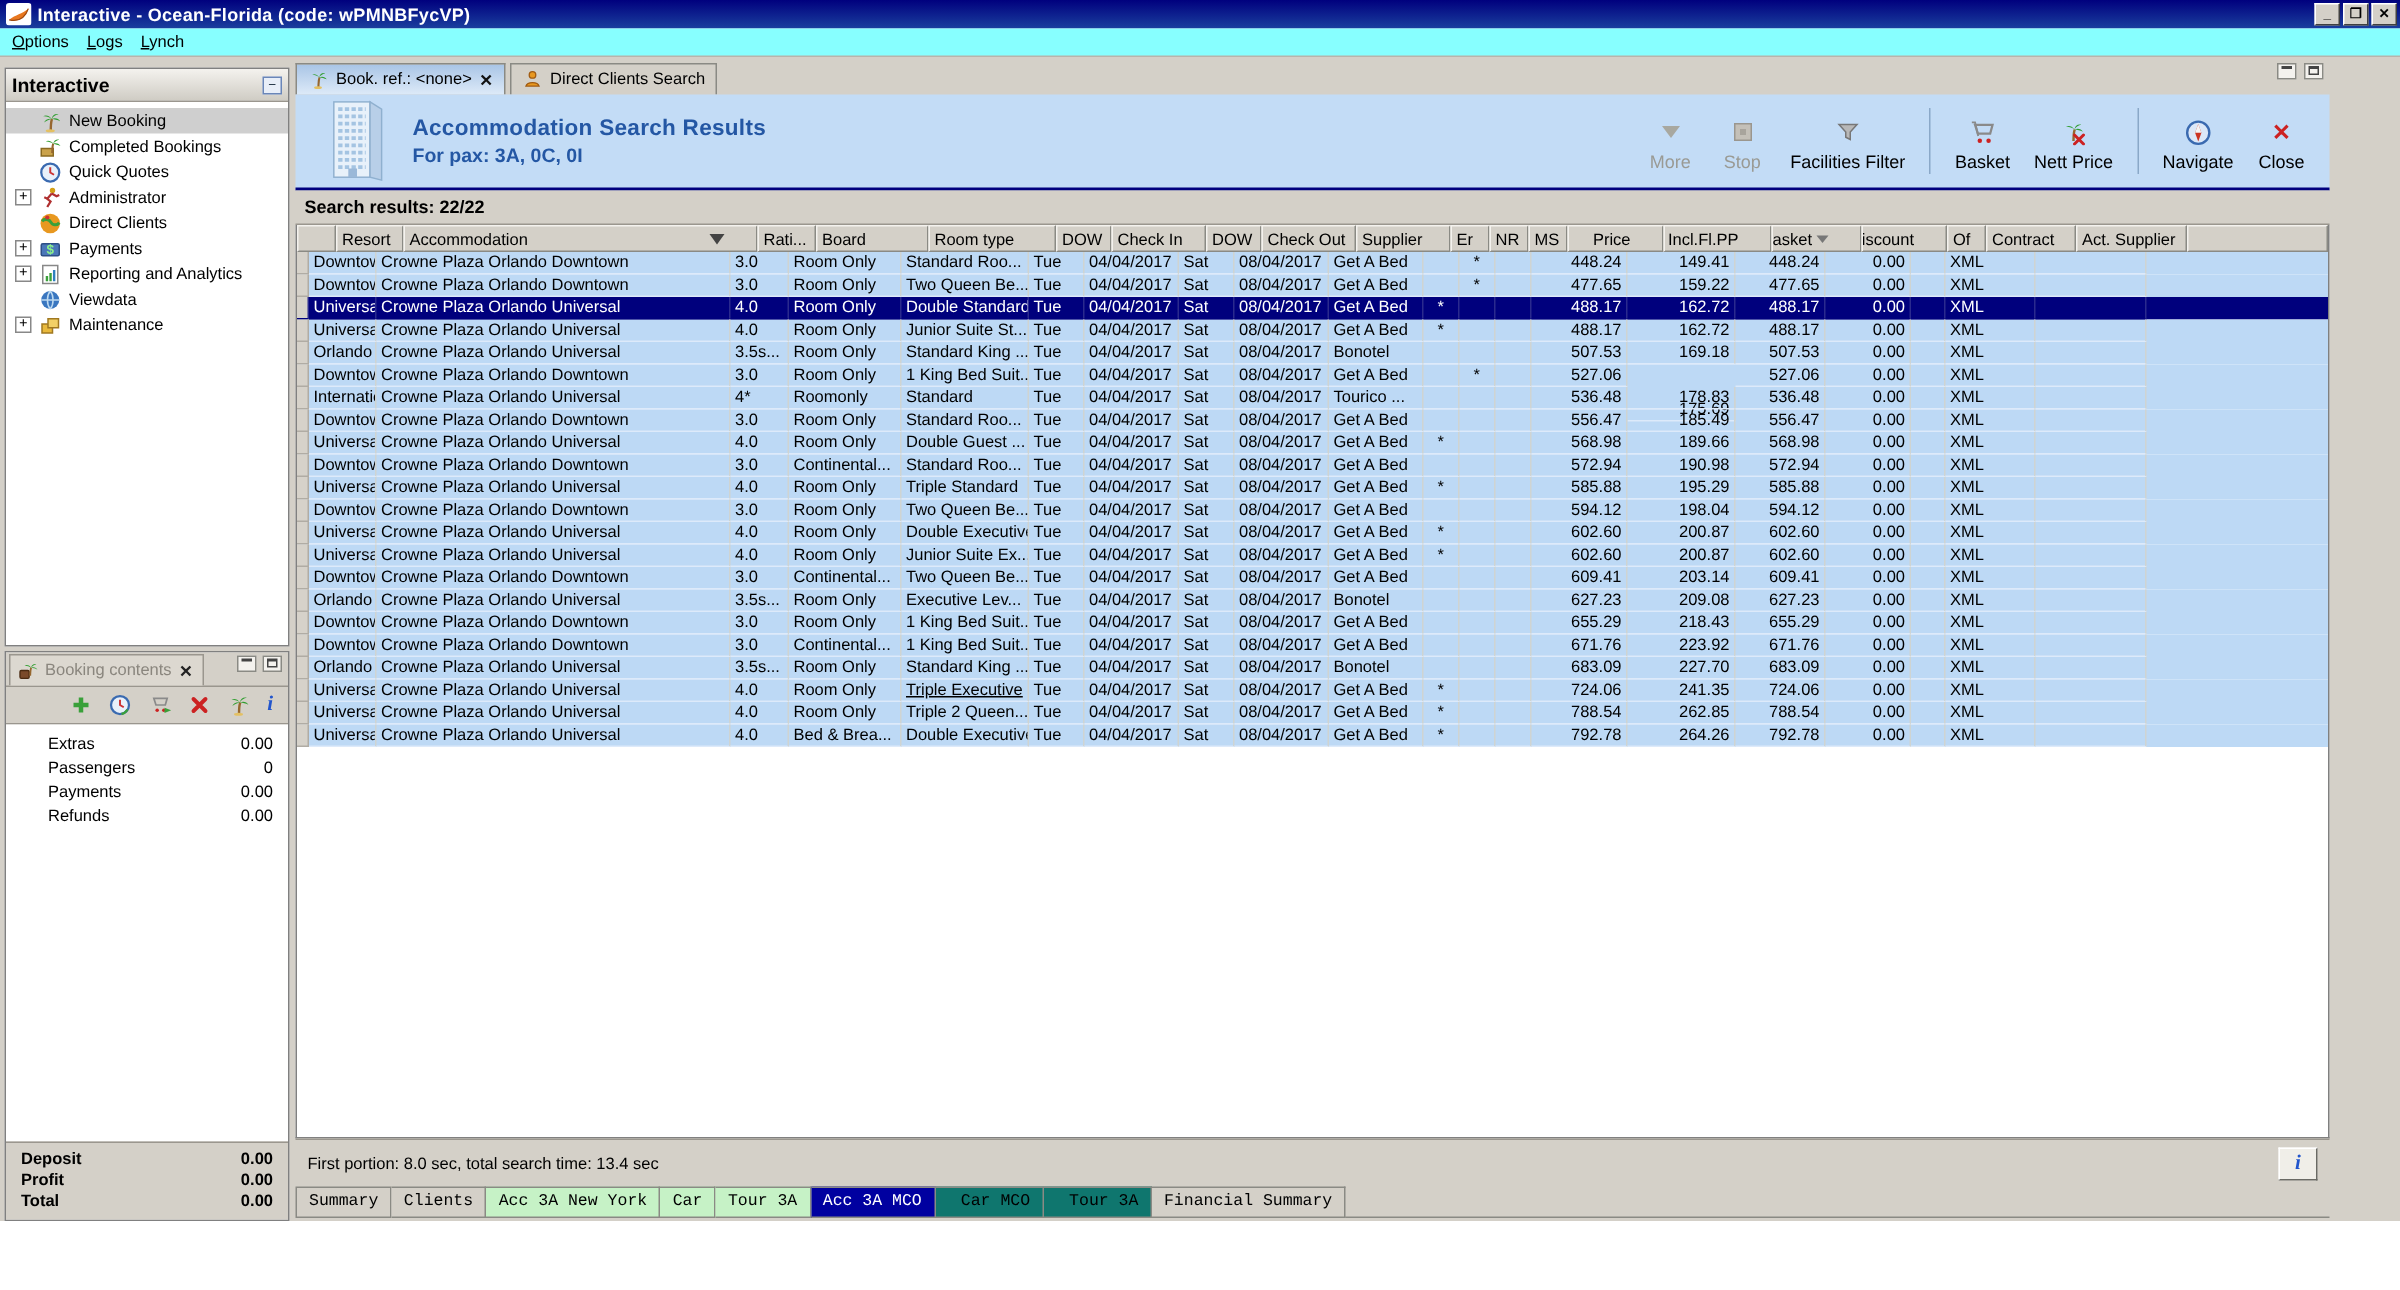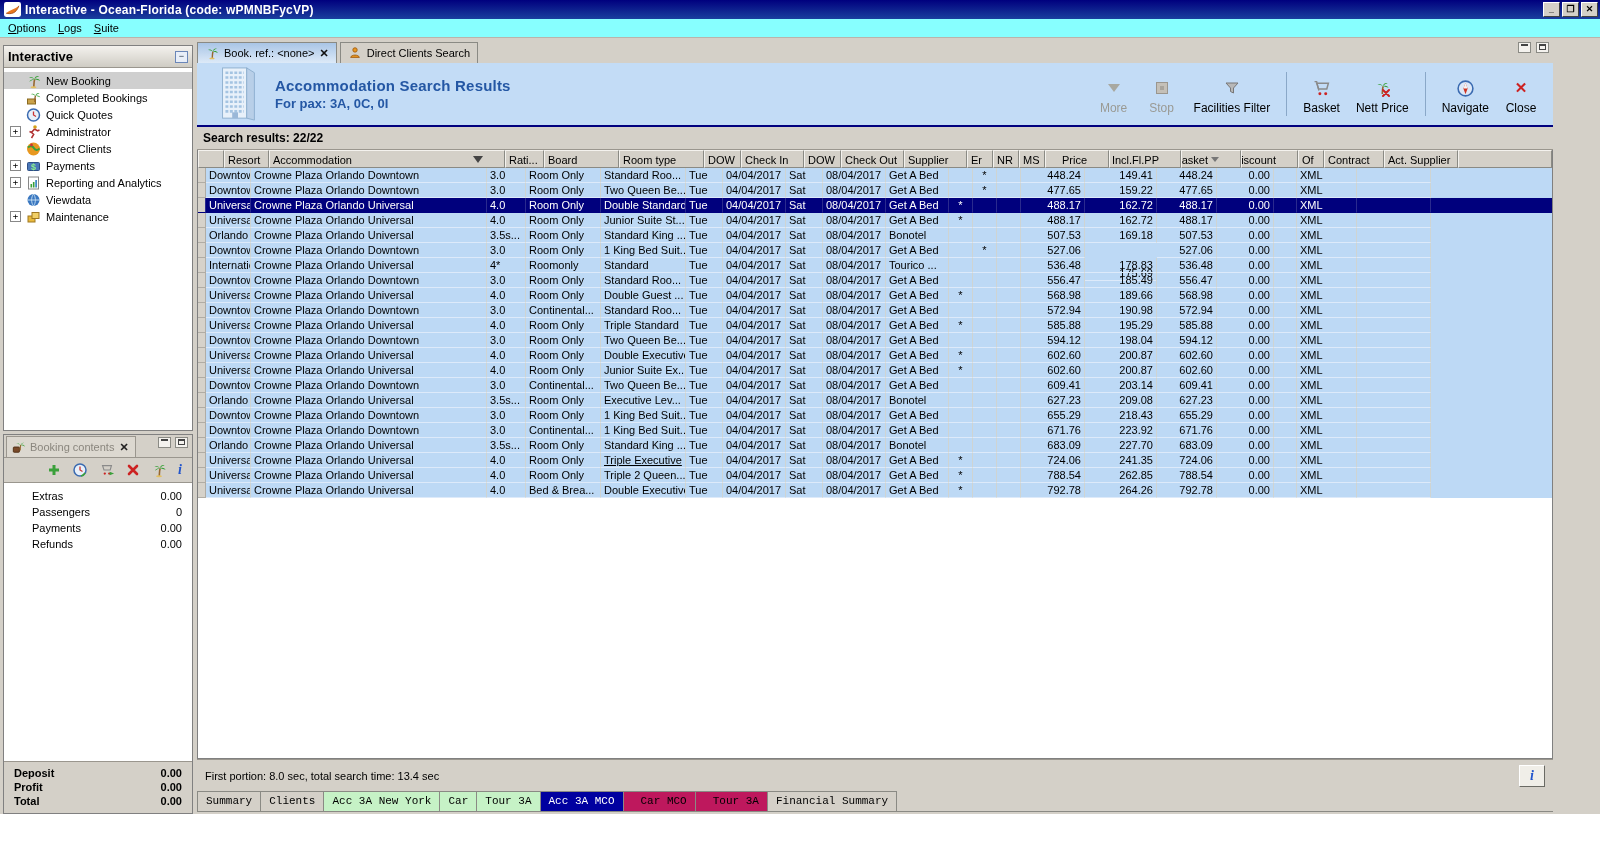--- a/index.html
+++ b/index.html
@@ -112,21 +112,21 @@
 
   .status-strip { height:32px; background:#d4d0c8; border-top:1px solid #9a968e; display:flex; align-items:center; padding:0 8px; flex:none; }
   .info-btn { margin-left:auto; width:26px; height:22px; background:#f0eee8; border:1px solid; border-color:#fff #6a6a64 #6a6a64 #fff;
     display:flex; align-items:center; justify-content:center; }
 
   .bottom-tabs { height:21px; display:flex; flex:none; background:#d4d0c8; }
   .b-tab { height:21px; padding:3px 8px 0 8px; border:1px solid #8a8a84; border-left:none; white-space:nowrap;font-family:Liberation Mono, monospace; }
   .b-tab:first-child { border-left:1px solid #8a8a84; }
   .b-tab.plain { background:#d4d0c8; }
   .b-tab.green { background:#c6f2c6; }
-  .b-tab.lavender { background:#be185d;padding-left:17px; }
+  .b-tab.lavender { background:#0f766e;padding-left:17px; }
   .b-tab.selected { background:#0000a0; color:#fff; }
   .bt-fill { flex:1; border-bottom:1px solid #8a8a84; }
 
   
   .statusbar { position:absolute; left:0; top:816px; width:1600px; height:22px; background:#d8d4cc;
     border-top:2px solid #4a6fb5; }
   .sb-user { position:absolute; left:762px; top:4px; display:flex; gap:22px; }
   .sb-time { position:absolute; right:12px; top:4px; }
 </style>
 </head>
@@ -144,21 +144,21 @@
     <span class="win-btns">
       <span class="win-btn">_</span>
       <span class="win-btn">❐</span>
       <span class="win-btn">✕</span>
     </span>
   </div>
 
   <div class="menubar">
     <span class="menu-item">Options</span>
     <span class="menu-item">Logs</span>
-    <span class="menu-item">Suite</span>
+    <span class="menu-item">Lynch</span>
   </div>
 
   <div class="workspace">
 
     <div class="interactive-panel">
       <div class="ip-header">
         <span class="ip-title">Interactive</span>
         <span class="collapse-btn">−</span>
       </div>
       <div class="tree">

